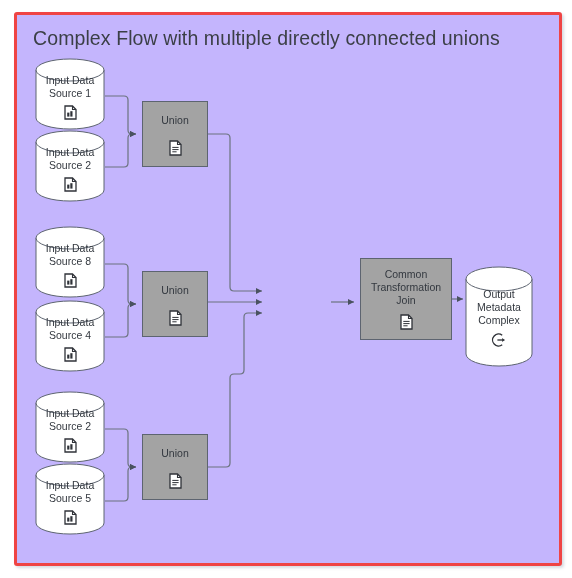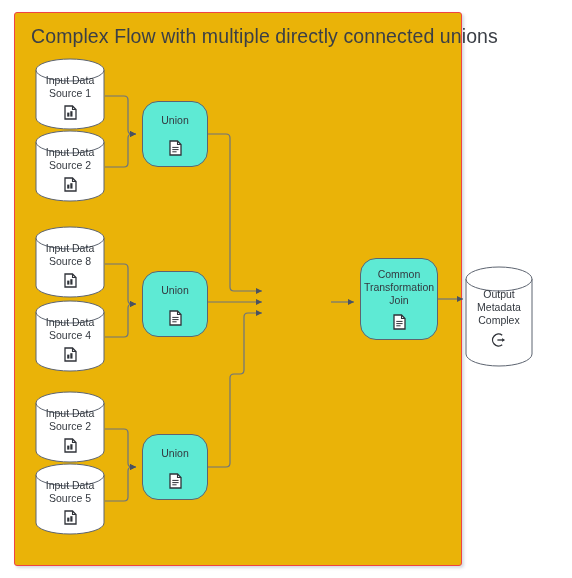--- a/index.html
+++ b/index.html
@@ -16,24 +16,24 @@
   #canvas {
     position: relative;
     width: 572px;
     height: 578px;
     background: #ffffff;
   }
   #panel {
     position: absolute;
     left: 14px;
     top: 12px;
-    width: 448px;
+    width: 548px;
     height: 554px;
-    background: #eab308;
-    border: 1px solid #ef4444;
+    background: #c4b5fd;
+    border: 3px solid #ef4444;
     border-radius: 3px;
     box-sizing: border-box;
     box-shadow: 2px 2px 3px rgba(120,135,155,0.30);
   }
   #panel-title {
     position: absolute;
     left: 16px;
     top: 12px;
     font-size: 19.5px;
     color: #3b3f46;
@@ -76,23 +76,23 @@
     position: absolute;
     left: 0;
     top: 45px;
     width: 70px;
     text-align: center;
   }
 
   
   .pbox {
     position: absolute;
-    background: #5eead4;
+    background: #a3a3a3;
     border: 1px solid #5d6470;
-    border-radius: 16px;
+    border-radius: 0;
     box-sizing: border-box;
   }
   .pbox .pbox-label {
     position: absolute;
     left: 0;
     width: 100%;
     text-align: center;
     font-size: 10.5px;
     line-height: 13px;
     color: #33383f;
@@ -284,21 +284,21 @@
     <div class="pbox-icon" style="top:36px;">
       <svg class="icon-svg" width="13" height="16" viewBox="0 0 13 16">
         <path d="M1,1 L8.5,1 L12,4.5 L12,15 L1,15 Z" fill="#ffffff" stroke="#2f3238" stroke-width="1.3"></path>
         <path d="M8.5,1 L8.5,4.5 L12,4.5" fill="none" stroke="#2f3238" stroke-width="1.1"></path>
         <path d="M3.3,7.4 L9.6,7.4 M3.3,9.6 L9.6,9.6 M3.3,11.8 L7.6,11.8" stroke="#2f3238" stroke-width="1"></path>
       </svg>
     </div>
   </div>
 
 
-  <div class="pbox" style="left:360px; top:258px; width:78px; height:82px;">
+  <div class="pbox" style="left:360px; top:258px; width:92px; height:82px;">
     <div class="pbox-label" style="top:9px;">
       <div>Common</div>
       <div>Transformation</div>
       <div>Join</div>
     </div>
     <div class="pbox-icon" style="top:53px;">
       <svg class="icon-svg" width="13" height="16" viewBox="0 0 13 16">
         <path d="M1,1 L8.5,1 L12,4.5 L12,15 L1,15 Z" fill="#ffffff" stroke="#2f3238" stroke-width="1.3"></path>
         <path d="M8.5,1 L8.5,4.5 L12,4.5" fill="none" stroke="#2f3238" stroke-width="1.1"></path>
         <path d="M3.3,7.4 L9.6,7.4 M3.3,9.6 L9.6,9.6 M3.3,11.8 L7.6,11.8" stroke="#2f3238" stroke-width="1"></path>

